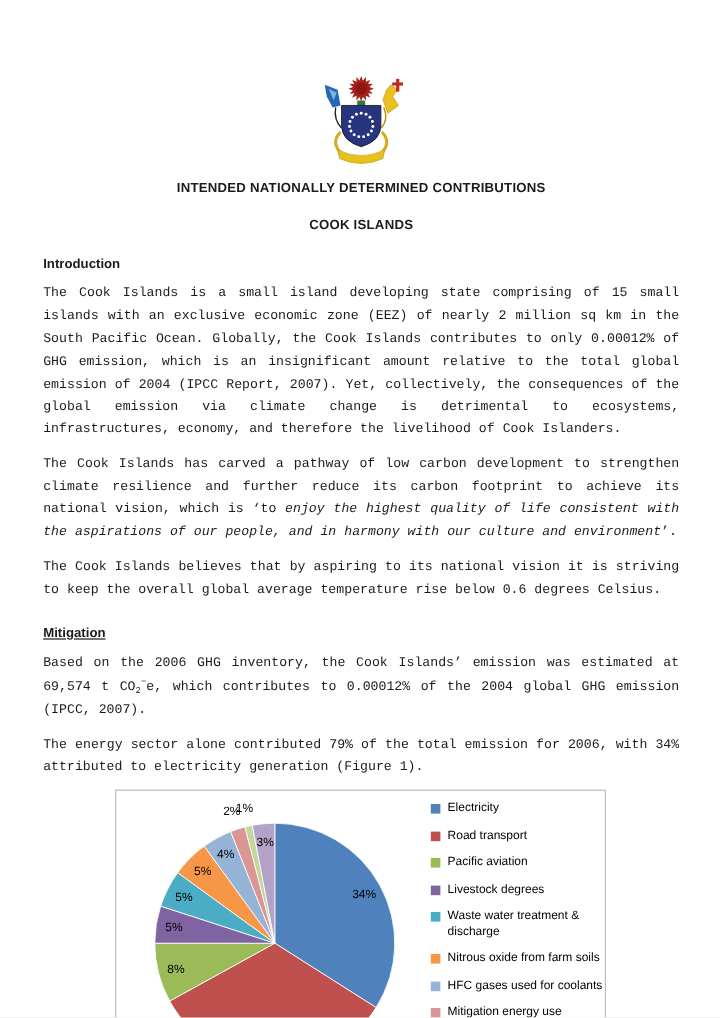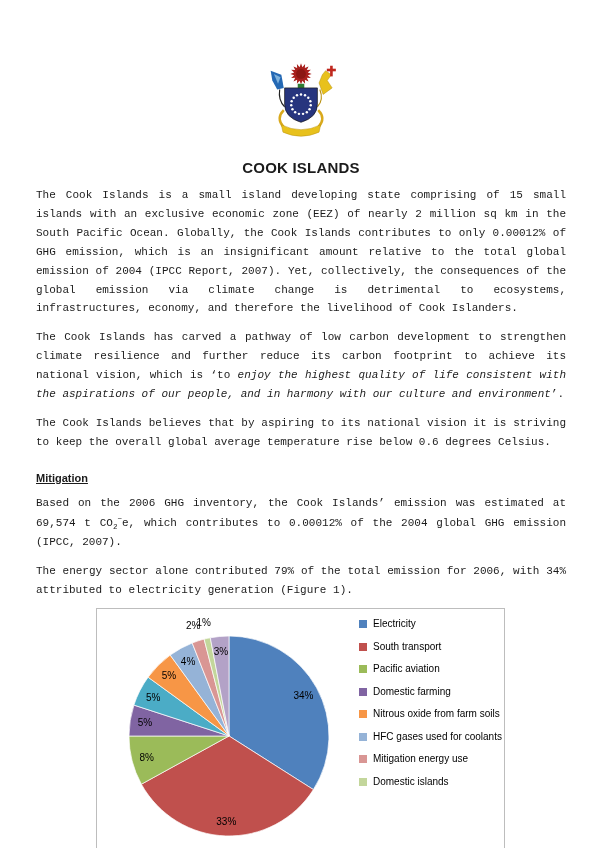--- a/index.html
+++ b/index.html
@@ -8,21 +8,21 @@
     width:600px;height:848px;
     margin:0 auto;
     background:#ffffff;
     box-sizing:border-box;
     padding:62px 34px 0 36px;
     font-family:"Liberation Sans",sans-serif;
     color:#1b1b1b;
   }
   .crest{text-align:center;line-height:0;}
   .doc-title{margin-top:11px;text-align:center;font-weight:bold;font-size:11px;letter-spacing:.2px;}
-  .doc-subtitle{margin-top:19px;text-align:center;font-weight:bold;font-size:15px;letter-spacing:.2px;}
+  .doc-subtitle{margin-top:19px;text-align:center;font-weight:bold;font-size:11px;letter-spacing:.2px;}
   .section-heading{margin-top:20px;font-weight:bold;font-size:11px;}
   .underlined{text-decoration:underline;}
   .page p{margin:10px 0 0 0;font-size:11px;line-height:1.72;text-align:justify;font-family:Liberation Mono, monospace;}
   .page p sub{font-size:7.5px;}
   .page p sup{font-size:7.5px;}
   .chart-frame{
     position:relative;
     margin:8px 0 0 60px;
     width:409px;height:253px;
     border:1px solid #bdbdbd;
@@ -77,22 +77,24 @@
           <circle cx="41.1" cy="43" r="1.5"></circle>
           <circle cx="45.1" cy="40" r="1.5"></circle>
       </g>
 
       <path d="M29,58 Q19,68 29,79" stroke="#D9A91C" stroke-width="3" fill="none"></path>
       <path d="M71,58 Q81,68 71,79" stroke="#D9A91C" stroke-width="3" fill="none"></path>
       <path d="M26,76 Q50,88 74,76 L72,85 Q50,95 28,85 Z" fill="#E8C11C" stroke="#B8900F" stroke-width="0.6"></path>
     </svg>
   </div>
 
+  <div class="doc-title">INTENDED NATIONALLY DETERMINED CONTRIBUTIONS</div>
   <div class="doc-subtitle">COOK ISLANDS</div>
 
+  <div class="section-heading">Introduction</div>
 
   <p>The Cook Islands is a small island developing state comprising of 15 small islands with an exclusive economic zone (EEZ) of nearly 2 million sq km in the South Pacific Ocean.  Globally, the Cook Islands contributes to only 0.00012% of GHG emission, which is an insignificant amount relative to the total global emission of 2004 (IPCC Report, 2007). Yet, collectively, the consequences of the global emission via climate change is detrimental to ecosystems, infrastructures, economy, and therefore the livelihood of Cook Islanders.</p>
 
   <p><span>The Cook Islands has carved a pathway of low carbon development to strengthen climate resilience and further reduce its carbon footprint to achieve its national vision, which is ‘to </span><i>enjoy the highest quality of life consistent with the aspirations of our people, and in harmony with our culture and environment</i><span>’.</span></p>
 
   <p>The Cook Islands believes that by aspiring to its national vision it is striving to keep the overall global average temperature rise below 0.6 degrees Celsius.</p>
 
   <div class="section-heading underlined">Mitigation</div>
 
   <p><span>Based on the 2006 GHG inventory, the Cook Islands’ emission was estimated at 69,574 t CO</span><sub>2</sub><sup>−</sup><span>e, which contributes to 0.00012% of the 2004 global GHG emission (IPCC, 2007).</span></p>
@@ -122,29 +124,33 @@
         <path d="M132,127 L113.3,28.8 A100,100 0 0 1 132.0,27.0 Z" fill="#B3A2C7" stroke="#ffffff" stroke-width="0.7"></path>
         <text x="124.0" y="45.9" text-anchor="middle" class="pie-label">3%</text>
       </svg>
     <div id="legend" class="legend">
         <div class="legend-item">
           <span class="legend-marker" style="background: rgb(79, 129, 189);"></span>
           <span class="legend-label">Electricity</span>
         </div>
         <div class="legend-item">
           <span class="legend-marker" style="background: rgb(192, 80, 77);"></span>
-          <span class="legend-label">South transport</span>
+          <span class="legend-label">Road transport</span>
         </div>
         <div class="legend-item">
           <span class="legend-marker" style="background: rgb(155, 187, 89);"></span>
           <span class="legend-label">Pacific aviation</span>
         </div>
         <div class="legend-item">
           <span class="legend-marker" style="background: rgb(128, 100, 162);"></span>
-          <span class="legend-label">Domestic farming</span>
+          <span class="legend-label">Livestock degrees</span>
+        </div>
+        <div class="legend-item">
+          <span class="legend-marker" style="background: rgb(75, 172, 198);"></span>
+          <span class="legend-label">Waste water treatment &amp; discharge</span>
         </div>
         <div class="legend-item">
           <span class="legend-marker" style="background: rgb(247, 150, 70);"></span>
           <span class="legend-label">Nitrous oxide from farm soils</span>
         </div>
         <div class="legend-item">
           <span class="legend-marker" style="background: rgb(149, 179, 215);"></span>
           <span class="legend-label">HFC gases used for coolants</span>
         </div>
         <div class="legend-item">

